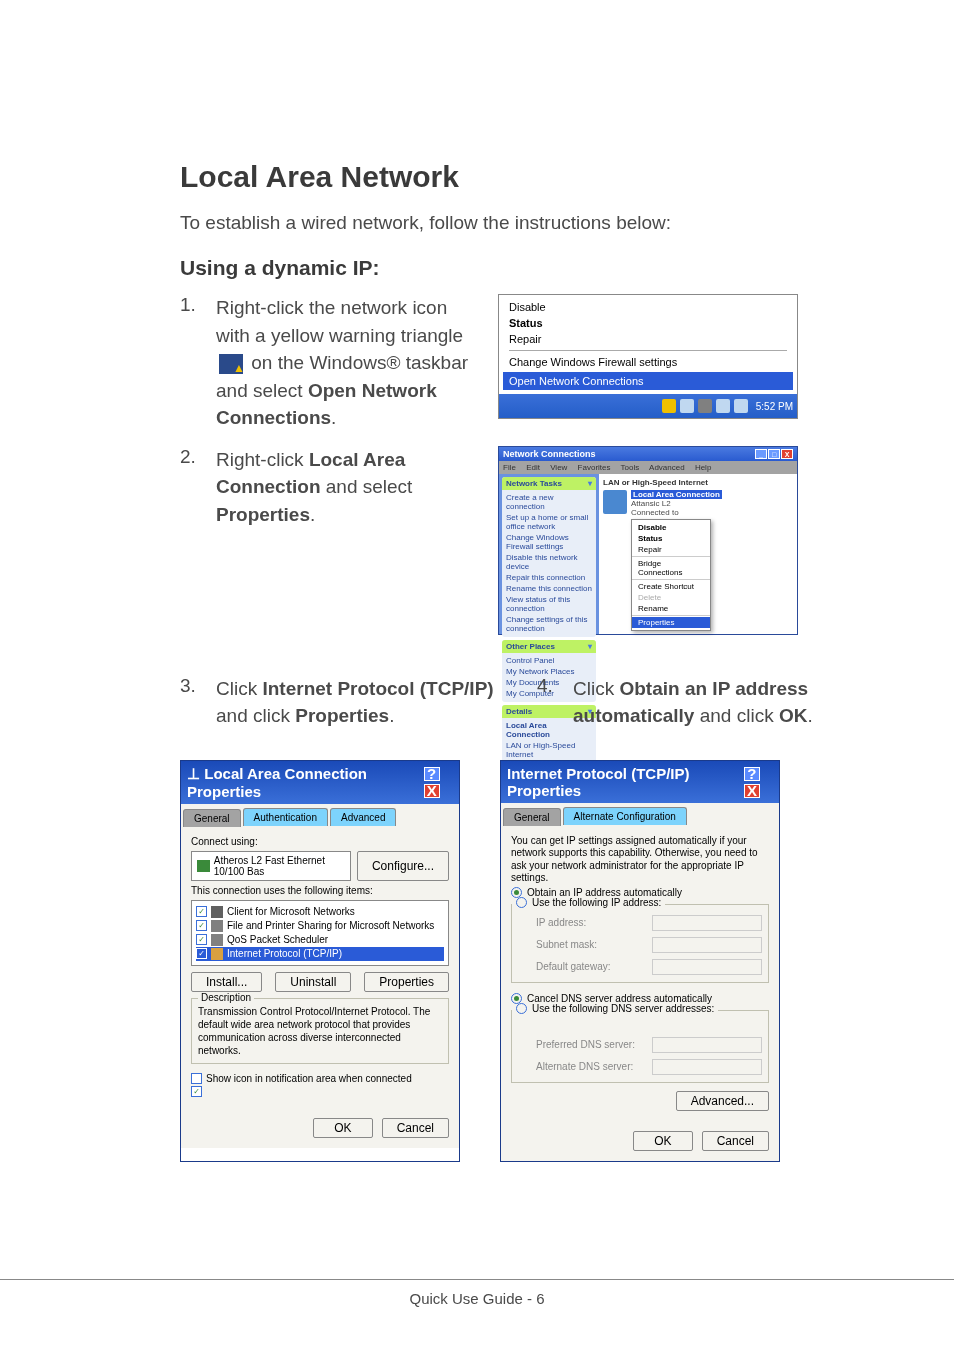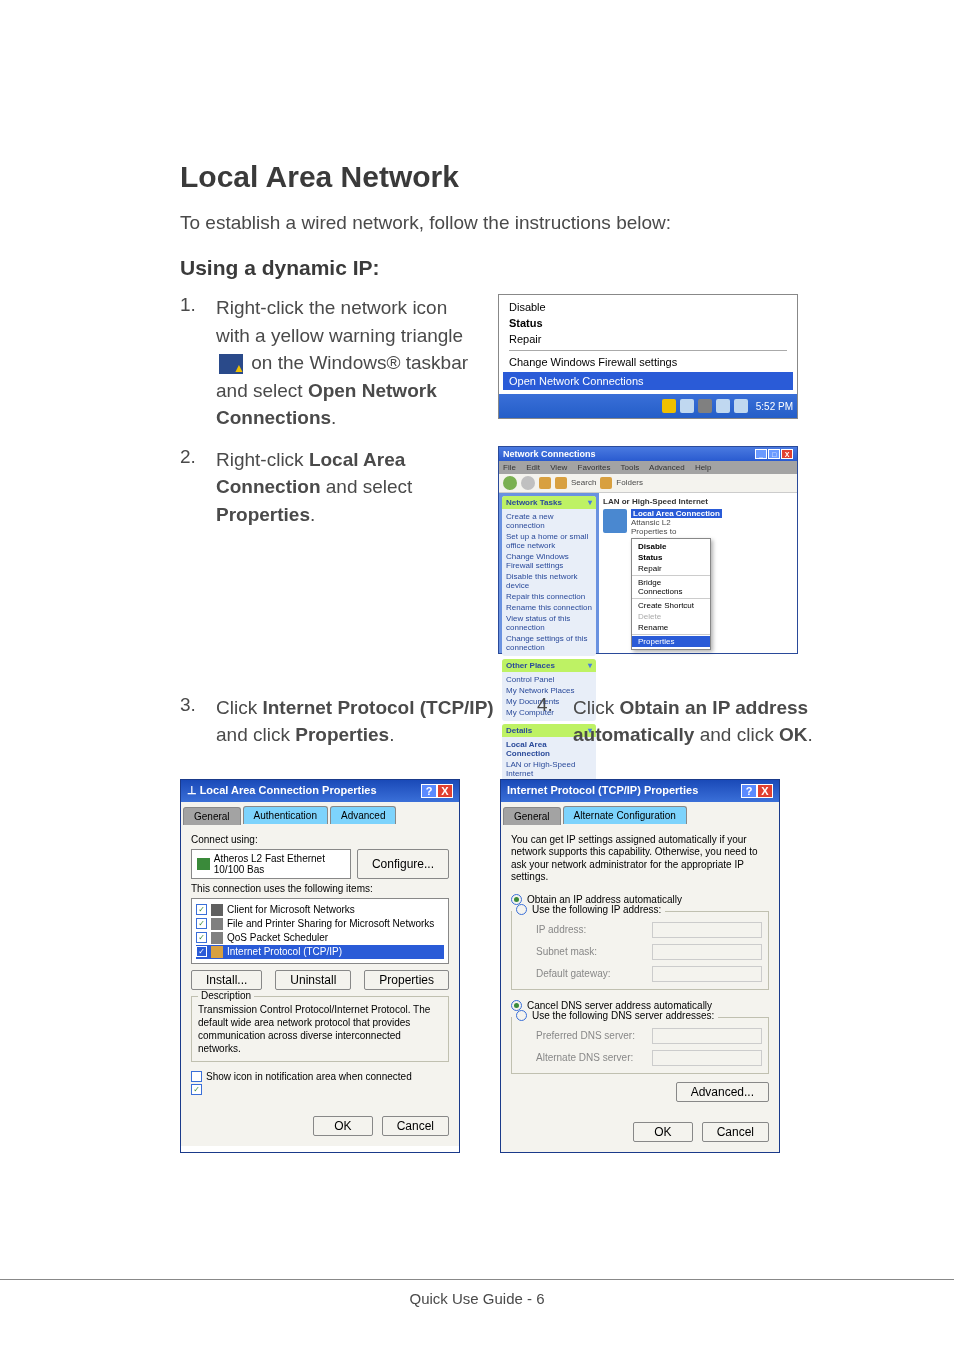--- a/index.html
+++ b/index.html
@@ -132,21 +132,21 @@
 
   
   .shots-row { display: flex; gap: 40px; }
   .shot3, .shot4 {
     width: 280px;
     font-family: Tahoma, Arial, sans-serif; font-size: 10px;
     border: 1px solid #1a3a8a;
   }
   .titlebar3 {
     background: linear-gradient(#1a4ab8, #3a6fd8); color: #fff;
-    padding: 4px 6px; font-weight: 700; font-size: 11px;
+    padding: 4px 6px; font-weight: 700; font-size: 15px;
     display: flex; justify-content: space-between;
   }
   .winbtns3 span {
     display: inline-block; width: 16px; height: 14px; background: #5a8aff;
     border: 1px solid #fff; text-align: center; line-height: 12px;
     color: #fff; font-weight: 700;
   }
   .winbtns3 .x { background: #e04030; }
   .tabrow {
     background: #f4f3ee; display: flex; padding-top: 4px;
@@ -189,21 +189,21 @@
     padding: 0 3px; color: #000;
   }
   .desc3 { color: #000; line-height: 1.3; }
   .dlg-foot {
     background: #f4f3ee; padding: 10px; text-align: right;
   }
   .dlg-foot .btn { margin-left: 6px; min-width: 60px; }
 
   
   .info4 {
-    color: #000; line-height: 1.25; margin-bottom: 8px;
+    color: #000; line-height: 1.25; 
   }
   .radio-row { display: flex; align-items: center; gap: 5px; padding: 2px 0; color: #000; }
   .radio {
     width: 11px; height: 11px; border: 1px solid #3a6fd8; border-radius: 50%;
     display: flex; align-items: center; justify-content: center;
   }
   .radio.on::after { content: ""; width: 5px; height: 5px; background: #3a8a3a; border-radius: 50%; }
   .field-row {
     display: flex; justify-content: space-between; padding: 3px 0 3px 18px;
     align-items: center; color: #888;
@@ -276,29 +276,20 @@
           </span>
         </div>
         <div class="menubar2">
           <span>File</span>
           <span>Edit</span>
           <span>View</span>
           <span>Favorites</span>
           <span>Tools</span>
           <span>Advanced</span>
           <span>Help</span>
-        </div>
-        <div class="toolbar2">
-          <span class="nav-circ"></span>
-          <span class="nav-circ d"></span>
-          <span class="ic-s"></span>
-          <span class="ic-s"></span>
-            <span>Search</span>
-          <span class="ic-s"></span>
-            <span>Folders</span>
         </div>
         <div class="body2">
           <div class="sidebar2">
             <div class="panel2">
               <div class="panel2-hd">
                   <span>Network Tasks</span>
                   <span class="chev">▾</span>
                 </div>
               <div class="task-lnk">Create a new connection</div>
               <div class="task-lnk">Set up a home or small office network</div>
@@ -328,21 +319,21 @@
               <div class="task-lnk">LAN or High-Speed Internet</div>
             </div>
           </div>
           <div class="main2">
             <div class="sect-hd">LAN or High-Speed Internet</div>
             <div class="conn-item">
               <div class="conn-ic"></div>
               <div>
                 <div style="background:#2a5bd7;color:#fff;padding:0 2px;font-weight:700;">Local Area Connection</div>
                 <div>Attansic L2</div>
-                <div>Properties to</div>
+                <div>Connected to</div>
                 <div class="ctx2">
                   <div class="bold">Disable</div>
                   <div class="bold">Status</div>
                   <div>Repair</div>
                   <hr>
                   <div>Bridge Connections</div>
                   <hr>
                   <div>Create Shortcut</div>
                   <div style="color:#aaa;">Delete</div>
                   <div>Rename</div>
@@ -474,21 +465,21 @@
           <div class="field-row">
               <span>Default gateway:</span>
               <span class="field-in"></span>
             </div>
         </div>
         <div class="radio-row">
             <span class="radio on"></span>
             <span>Cancel DNS server address automatically</span>
           </div>
         <div class="group4">
-          <div class="radio-row" style="margin:-14px 0 4px -6px;background:#f4f3ee;width:fit-content;padding:0 4px;">
+          <div class="radio-row" style="margin:-14px 0 20px -6px;background:#f4f3ee;width:fit-content;padding:0 4px;">
               <span class="radio"></span>
               <span>Use the following DNS server addresses:</span>
             </div>
           <div class="field-row">
               <span>Preferred DNS server:</span>
               <span class="field-in"></span>
             </div>
           <div class="field-row">
               <span>Alternate DNS server:</span>
               <span class="field-in"></span>

